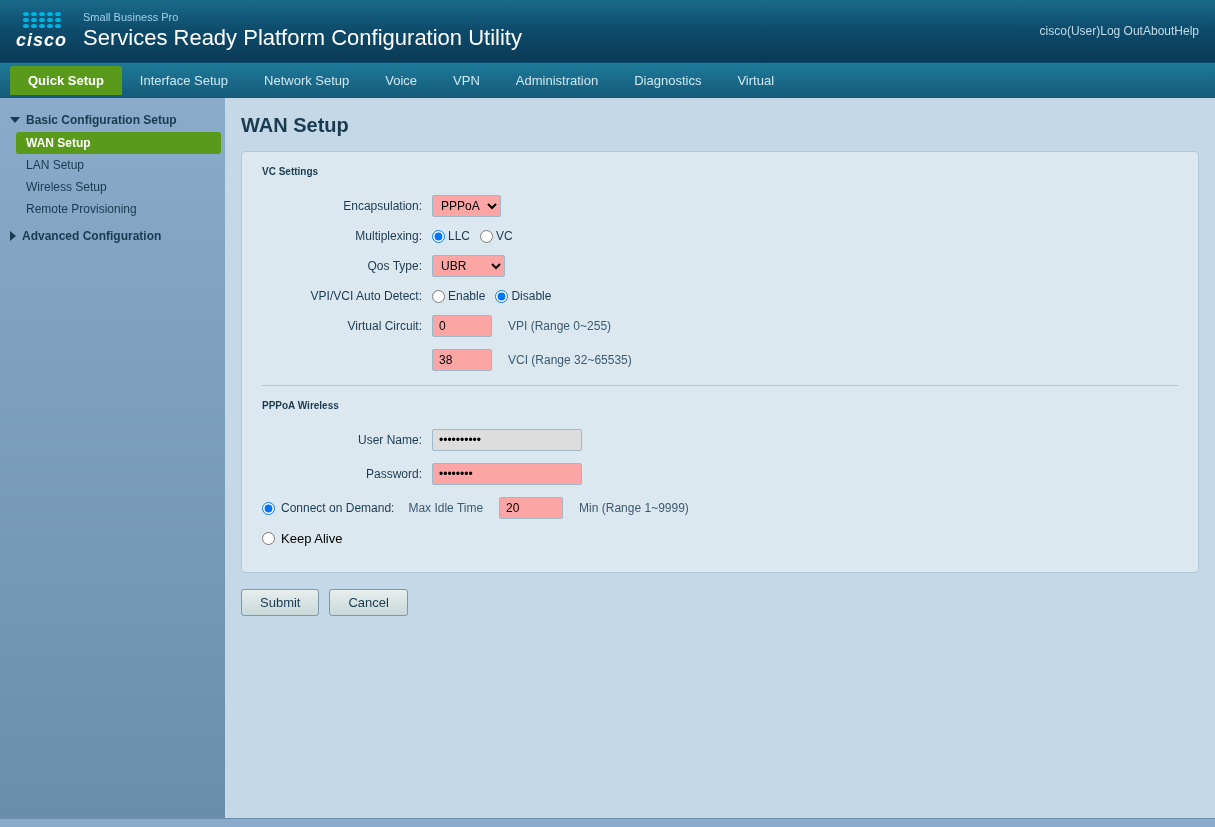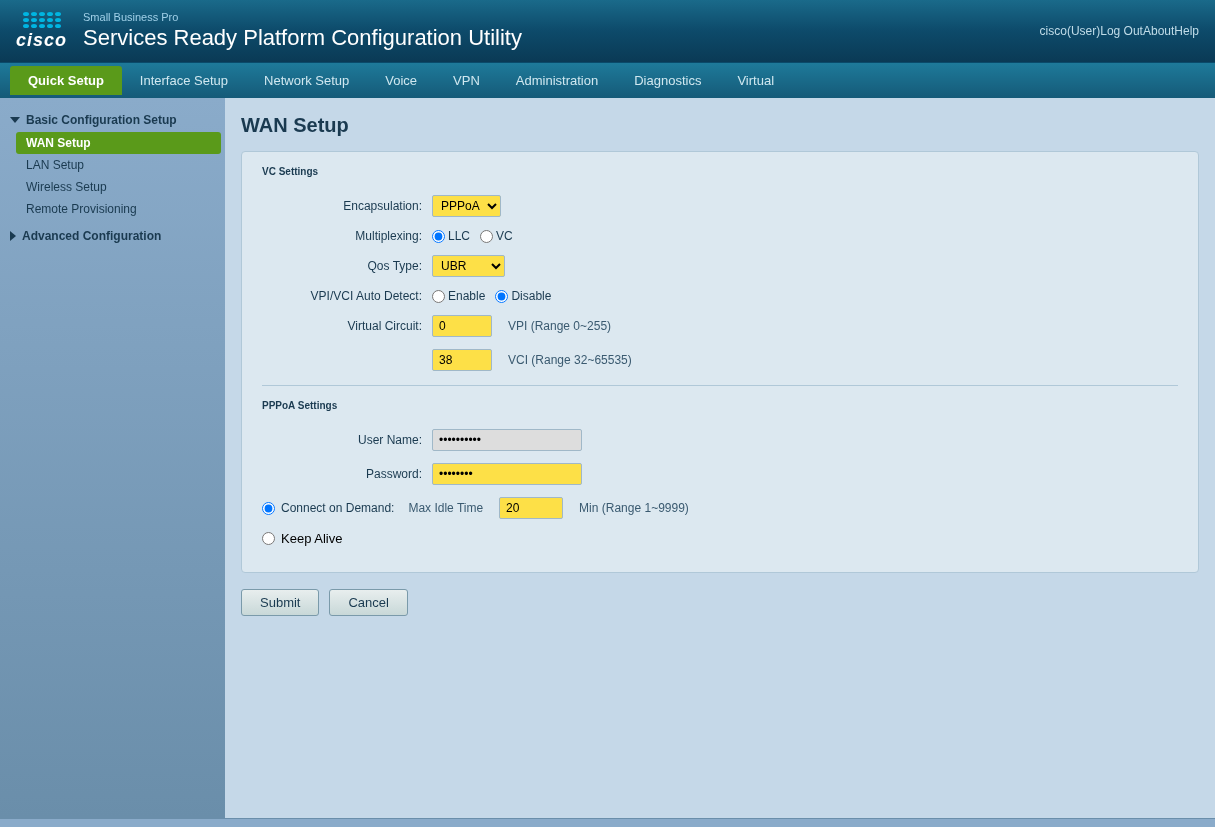--- a/index.html
+++ b/index.html
@@ -177,21 +177,21 @@
       width: 160px;
       text-align: right;
       color: #1a3a50;
       font-size: 12px;
       flex-shrink: 0;
     }
     .form-control {
       font-size: 12px;
       padding: 3px 6px;
       border: 1px solid #a0b8c8;
-      background: #fde047;
+      background: #fca5a5;
       border-radius: 2px;
     }
     select.form-control {
       padding: 2px 4px;
       cursor: pointer;
     }
     input[type="text"].form-control,
     input[type="password"].form-control {
       width: 140px;
     }
@@ -392,21 +392,21 @@
         <span class="form-hint">VPI (Range 0~255)</span>
       </div>
 
       <div class="vci-row">
         <input type="text" class="form-control" style="width: 60px;" value="38">
         <span class="form-hint">VCI (Range 32~65535)</span>
       </div>
 
       <hr class="section-divider">
 
-      <div class="section-title">PPPoA Settings</div>
+      <div class="section-title">PPPoA Wireless</div>
 
       <div class="form-row">
         <div class="form-label">User Name:</div>
         <input type="text" class="form-control" style="width: 150px; background: rgb(221, 221, 221);" value="••••••••••">
       </div>
 
       <div class="form-row">
         <div class="form-label">Password:</div>
         <input type="password" class="form-control" style="width: 150px;" value="12345678">
       </div>

